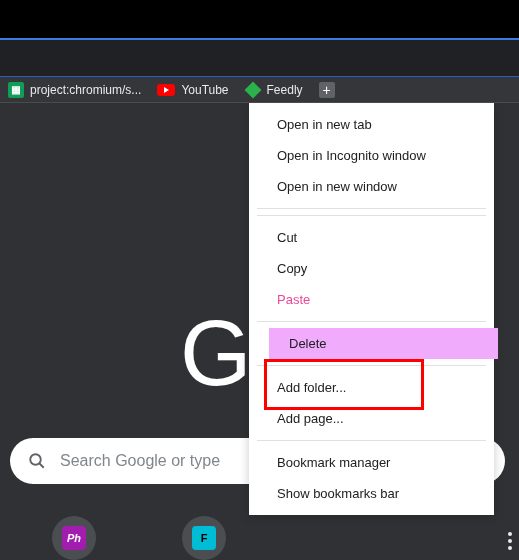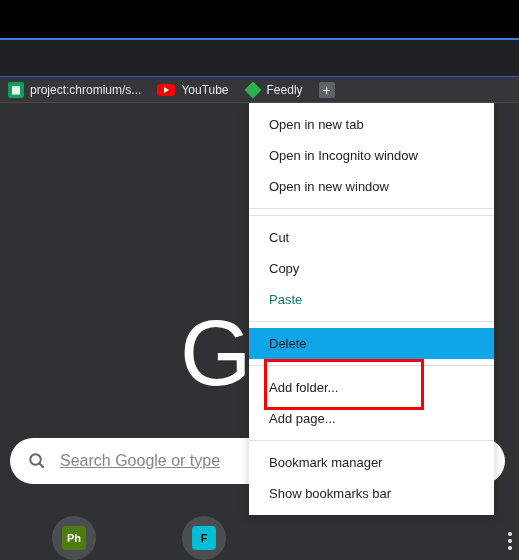--- a/index.html
+++ b/index.html
@@ -20,33 +20,33 @@
   .ytm-icon::after { content: ''; position: absolute; left: 5px; top: 3px; border-left: 5px solid #ff0000; border-top: 3px solid transparent; border-bottom: 3px solid transparent; }
   .feedly-icon { background: #2bb24c; transform: rotate(45deg); width: 12px; height: 12px; }
   .plus-btn { width: 16px; height: 16px; background: #5f6368; border-radius: 2px; display: flex; align-items: center; justify-content: center; color: #fff; font-size: 14px; }
   
   .content-area { position: absolute; top: 103px; left: 0; right: 0; bottom: 0; background: #303134; overflow: hidden; }
   
   .google-logo { position: absolute; left: 180px; top: 198px; font-size: 92px; font-weight: 500; color: #fff; font-family: 'Arial', sans-serif; }
   
   .search-box { position: absolute; left: 10px; top: 335px; width: 495px; height: 46px; background: #fff; border-radius: 24px; display: flex; align-items: center; padding: 0 18px; gap: 14px; }
   .search-icon { color: #5f6368; }
-  .search-placeholder { color: #80868b; font-size: 16px; text-decoration: underline; }
+  .search-placeholder { color: #80868b; font-size: 16px; }
   
   .shortcut-tile { position: absolute; width: 44px; height: 44px; border-radius: 50%; background: #4a4e51; display: flex; align-items: center; justify-content: center; }
   .tile-1 { left: 52px; top: 413px; }
   .tile-2 { left: 182px; top: 413px; }
   .tile-inner { width: 24px; height: 24px; display: flex; align-items: center; justify-content: center; font-size: 11px; font-weight: bold; color: #fff; border-radius: 4px; }
-  .tile-1 .tile-inner { background: #4d7c0f; }
+  .tile-1 .tile-inner { background: #a21caf; font-style: italic; }
   .tile-2 .tile-inner { background: #00bcd4; color: #000; }
   
-  .context-menu { position: absolute; left: 249px; top: 0px; width: 245px; background: #fff; box-shadow: 0 2px 10px rgba(0,0,0,0.2); padding: 6px 0; z-index: 100; }
+  .context-menu { position: absolute; left: 249px; top: 0px; width: 245px; background: #fff; box-shadow: 0 2px 10px rgba(0,0,0,0.2); padding: 6px 8px; z-index: 100; }
   .menu-item { padding: 8px 20px; font-size: 13px; color: #202124; cursor: default; }
-  .menu-item.disabled { color: #0f766e; }
-  .menu-item.highlighted { background: #0ea5e9; width: 100%; }
+  .menu-item.disabled { color: #ec4899; }
+  .menu-item.highlighted { background: #f0abfc; width: 100%; margin-left: 12px; }
   .menu-divider { height: 1px; background: #e0e0e0; margin: 6px 0; }
   .highlight-box { position: absolute; border: 3px solid #ff0000; left: 264px; top: 256px; width: 160px; height: 51px; z-index: 101; pointer-events: none; }
   
   .more-dots { position: absolute; right: 2px; bottom: 10px; width: 14px; color: #e8eaed; display: flex; flex-direction: column; align-items: center; gap: 3px; }
   .more-dots span { width: 4px; height: 4px; background: #e8eaed; border-radius: 50%; }
 </style>
 </head>
 <body>
 
 <div class="top-black"></div>

